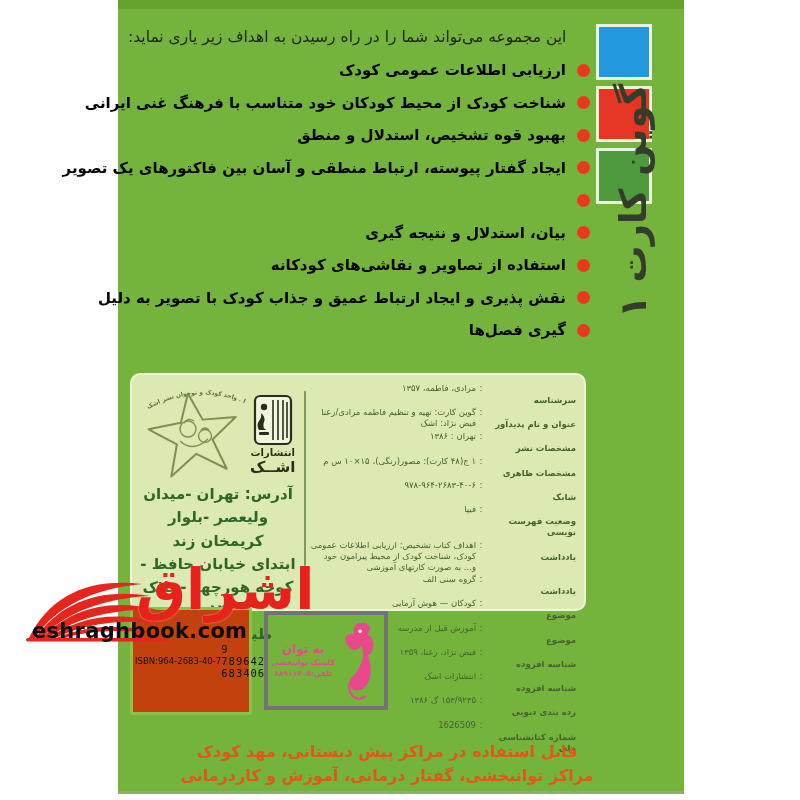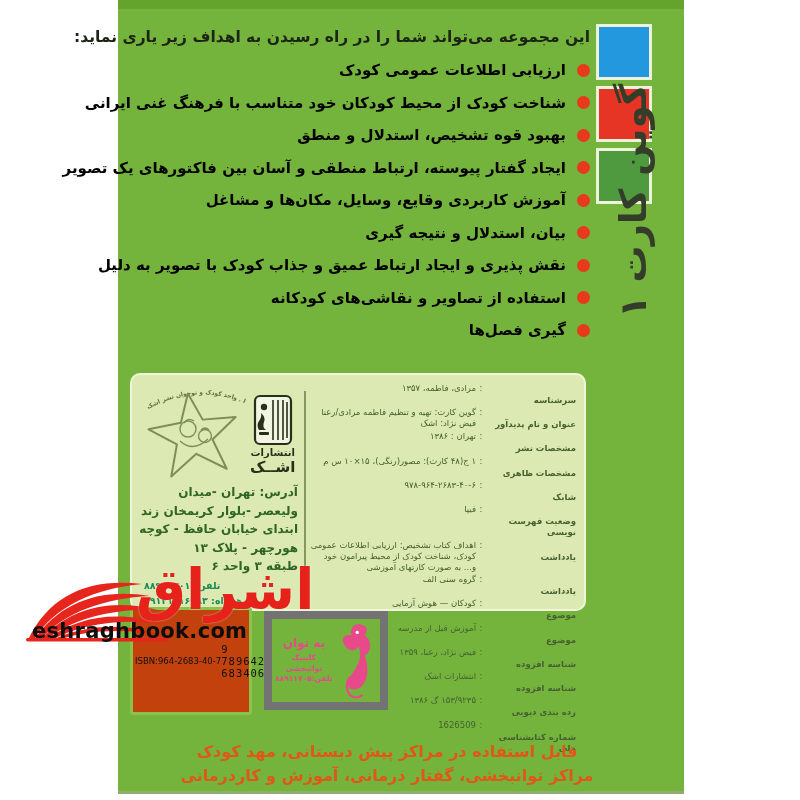--- a/index.html
+++ b/index.html
@@ -8,22 +8,22 @@
   .cover{position:absolute;left:118px;top:0;width:566px;height:794px;background:#74b43c;}
   .cover-top-strip{position:absolute;left:0;top:0;width:100%;height:9px;background:#65a22e;}
   .cover-bottom-strip{position:absolute;left:0;bottom:0;width:100%;height:3px;background:#8fae6e;}
 
   
   .squares{position:absolute;left:478px;top:24px;display:flex;flex-direction:column;gap:6px;}
   .square{width:50px;height:50px;border:3px solid #ecf3da;}
 
   
   .benefits{position:absolute;top:20px;right:94px;left:10px;direction:rtl;}
-  .benefits-heading{font-size:15.5px;font-weight:bold;color:#1d2415;white-space:nowrap;
-                    text-align:right;height:34px;line-height:34px;}
+  .benefits-heading{font-size:15.5px;font-weight:normal;color:#1d2415;white-space:nowrap;
+                    text-align:left;height:34px;line-height:34px;}
   .benefit-item{display:flex;align-items:center;gap:11px;height:32.5px;direction:rtl;}
   .bullet-dot{flex:0 0 13px;width:13px;height:13px;border-radius:50%;}
   .benefit-text{font-size:15px;font-weight:bold;color:#000000;white-space:nowrap;}
 
   
   .spine{position:absolute;left:515px;top:318px;width:0;height:0;}
   .spine span{display:block;transform:translate(-50%,-50%) rotate(-90deg);white-space:nowrap;
               font-size:37px;font-weight:bold;color:#333d2a;letter-spacing:1px;}
 
   
@@ -33,34 +33,34 @@
   .fipa-row{display:flex;direction:rtl;font-size:8.5px;line-height:1.32;color:#466031;margin-bottom:1px;}
   .fipa-label{flex:0 0 90px;font-weight:bold;margin-top:12px;}
   .fipa-colon{flex:0 0 10px;text-align:center;}
   .fipa-value{flex:1;}
   .fipa-divider{width:2px;background:#647d3e;opacity:.75;margin:16px 0;}
   .pub-col{flex:1;padding:4px 6px;box-sizing:border-box;display:flex;flex-direction:column;}
   .logos{display:flex;direction:ltr;align-items:flex-start;}
   .ashk-logo{display:flex;flex-direction:column;align-items:center;margin-top:14px;}
   .ashk-line1{font-size:10px;font-weight:bold;color:#26301b;direction:rtl;}
   .ashk-line2{font-size:15px;font-weight:bold;color:#26301b;direction:rtl;letter-spacing:2px;}
-  .addr{direction:rtl;text-align:right;font-size:12px;font-weight:bold;color:#2f6526;line-height:1.55;margin-top:2px;}
+  .addr{direction:rtl;text-align:center;font-size:15px;font-weight:bold;color:#2f6526;line-height:1.55;margin-top:2px;}
   .phones{direction:rtl;text-align:left;font-size:9.5px;font-weight:bold;color:#1e8a54;line-height:1.6;margin-top:2px;padding-left:6px;}
 
   
   .barcode-box{position:absolute;left:12px;top:607px;width:122px;height:108px;background:#c2410c;
                border:3px solid #8bc34a;border-radius:3px;box-sizing:border-box;display:flex;
                flex-direction:row;align-items:center;padding:2px;}
   .isbn-line{font-size:8.5px;color:#111;font-family:"DejaVu Sans",sans-serif;white-space:nowrap;}
   .bars{width:104px;height:58px;margin:2px 0 1px 0;
         background:repeating-linear-gradient(90deg,#1c1c1c 0 2px,#fff 2px 4px,#1c1c1c 4px 5px,#fff 5px 8px,#1c1c1c 8px 11px,#fff 11px 13px,#1c1c1c 13px 14px,#fff 14px 18px);}
   .ean-line{font-size:10.5px;color:#111;letter-spacing:1px;font-family:"DejaVu Sans Mono",monospace;}
 
   
-  .betavan-box{position:absolute;left:146px;top:611px;width:124px;height:99px;border:8px solid #737373;
+  .betavan-box{position:absolute;left:146px;top:611px;width:124px;height:99px;border:4px solid #737373;
                box-sizing:border-box;display:flex;align-items:center;padding:3px;gap:2px;}
   .bt-text{flex:1;direction:rtl;text-align:center;color:#e7498b;}
   .bt-title{font-size:12px;font-weight:bold;line-height:1.3;}
   .bt-sub{font-size:7.5px;font-weight:bold;line-height:1.5;}
   .bt-phone{font-size:7.5px;font-weight:bold;line-height:1.4;}
 
   
   .usage-note{position:absolute;left:0;right:28px;top:740px;direction:rtl;text-align:center;
               font-size:16px;font-weight:bold;color:#e25617;line-height:1.5;}
 
@@ -98,33 +98,32 @@
       <div class="benefit-item">
         <span class="bullet-dot" style="background: rgb(232, 57, 29);"></span>
         <span class="benefit-text">بهبود قوه تشخیص، استدلال و منطق</span>
       </div>
       <div class="benefit-item">
         <span class="bullet-dot" style="background: rgb(232, 57, 29);"></span>
         <span class="benefit-text">ایجاد گفتار پیوسته، ارتباط منطقی و آسان بین فاکتورهای یک تصویر</span>
       </div>
       <div class="benefit-item">
         <span class="bullet-dot" style="background: rgb(232, 57, 29);"></span>
-        <span class="benefit-text">آموزش کاربردی وقایع، وسایل، مکان‌ها و مشاغل</span>
       </div>
       <div class="benefit-item">
         <span class="bullet-dot" style="background: rgb(232, 57, 29);"></span>
         <span class="benefit-text">بیان، استدلال و نتیجه گیری</span>
       </div>
       <div class="benefit-item">
         <span class="bullet-dot" style="background: rgb(232, 57, 29);"></span>
+        <span class="benefit-text">استفاده از تصاویر و نقاشی‌های کودکانه</span>
+      </div>
+      <div class="benefit-item">
+        <span class="bullet-dot" style="background: rgb(232, 57, 29);"></span>
         <span class="benefit-text">نقش پذیری و ایجاد ارتباط عمیق و جذاب کودک با تصویر به دلیل</span>
-      </div>
-      <div class="benefit-item">
-        <span class="bullet-dot" style="background: rgb(232, 57, 29);"></span>
-        <span class="benefit-text">استفاده از تصاویر و نقاشی‌های کودکانه</span>
       </div>
       <div class="benefit-item">
         <span class="bullet-dot" style="background: rgb(232, 57, 29);"></span>
         <span class="benefit-text">گیری فصل‌ها</span>
       </div>
     </div>
 
     <div class="spine">
       <span>گوین کارت ۱</span>
     </div>

